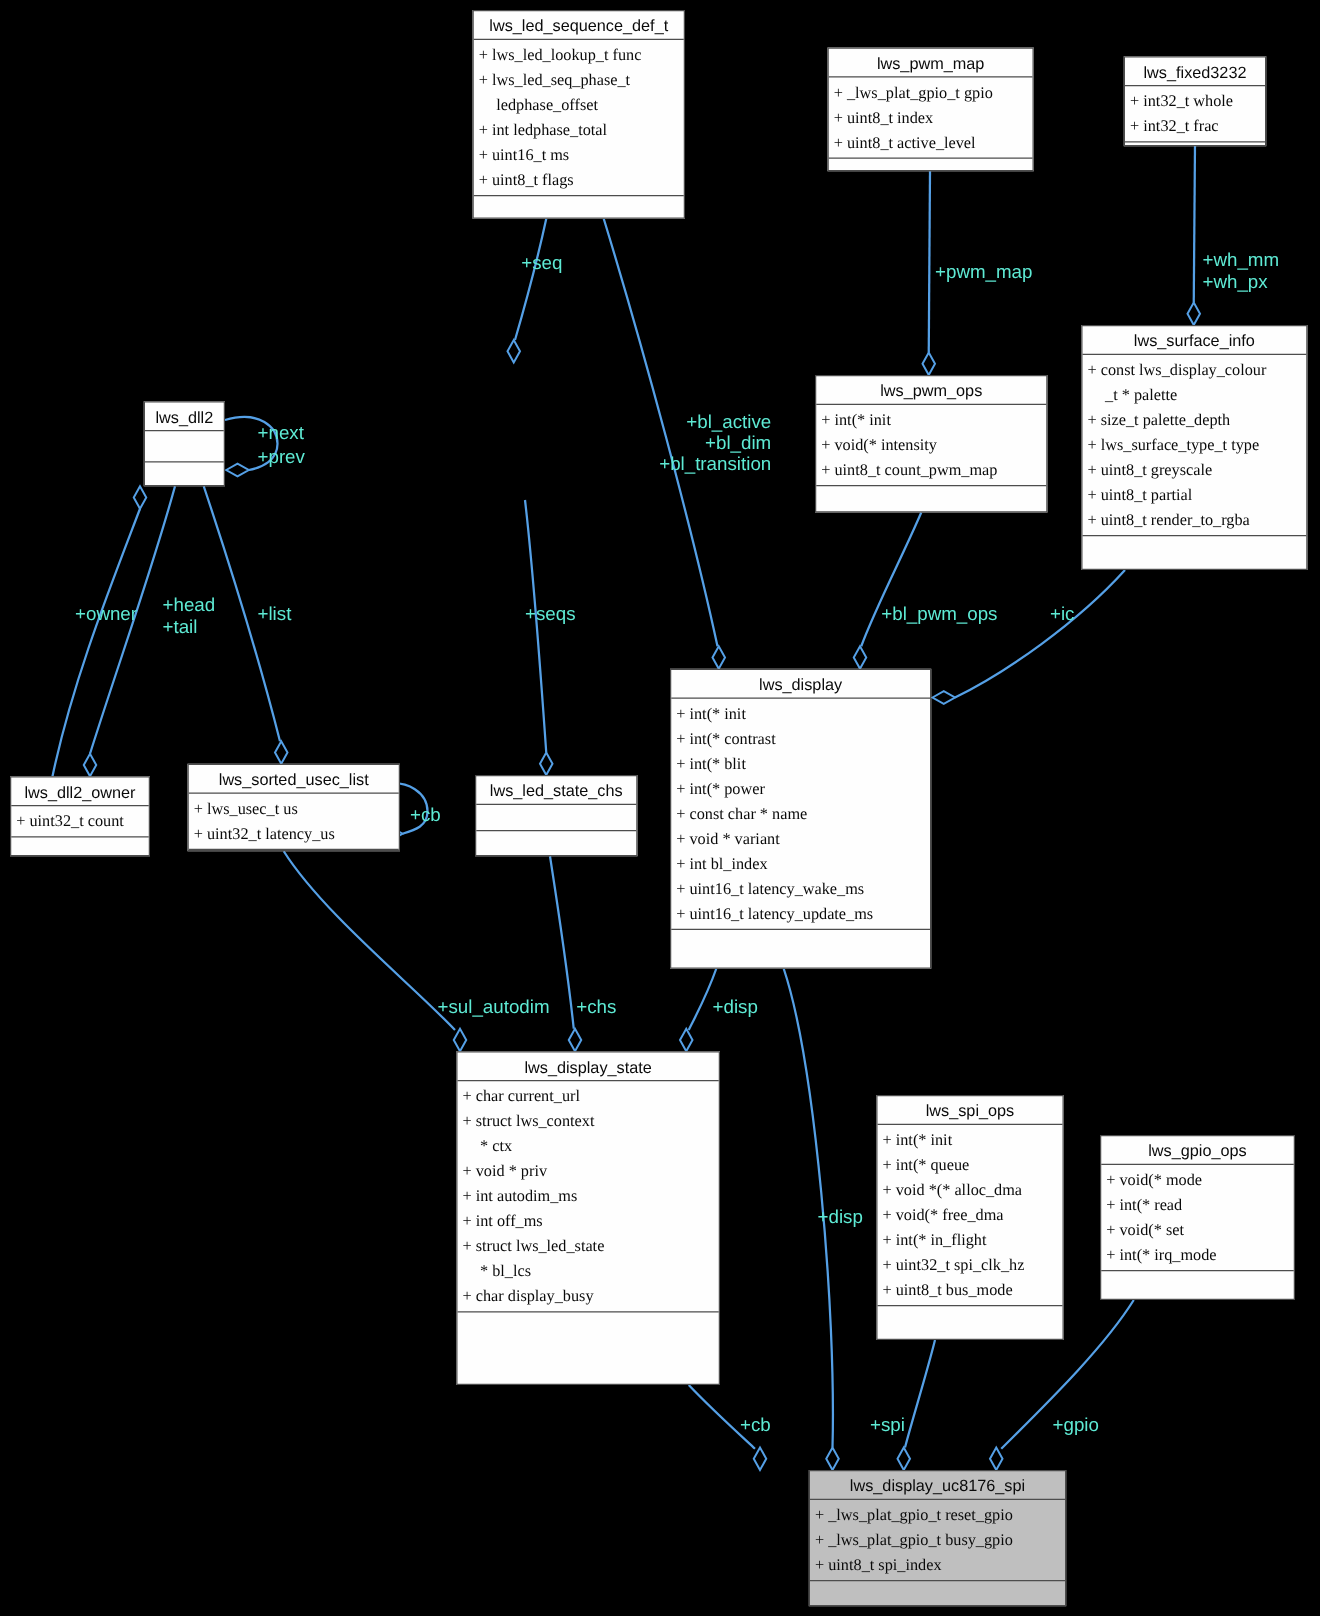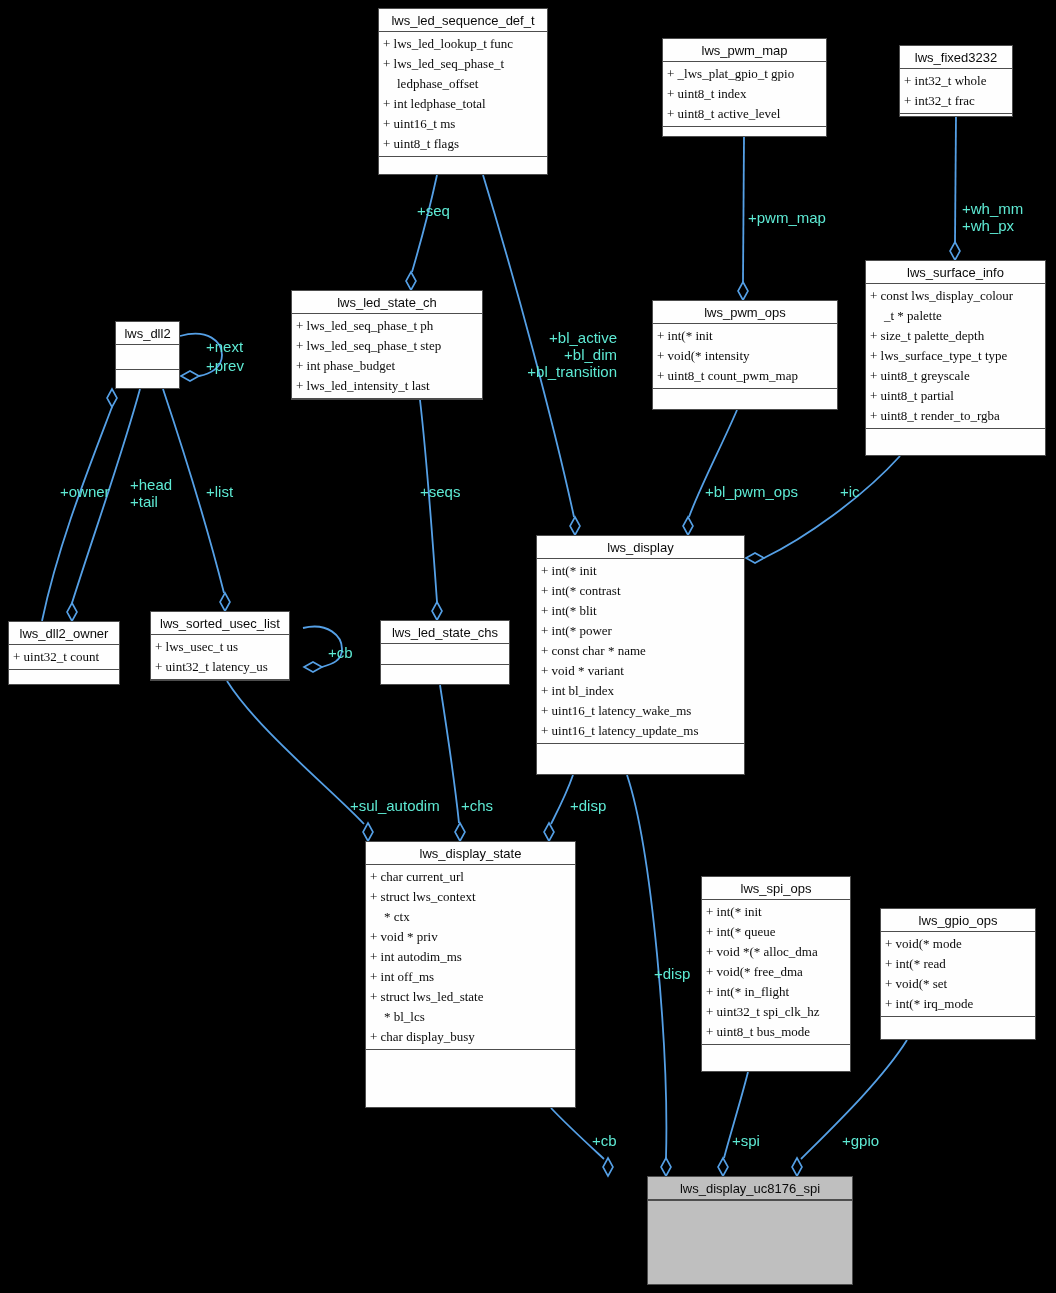--- a/index.html
+++ b/index.html
@@ -93,30 +93,20 @@
 
   <div class="node" style="left:899px;top:45px;width:114px;height:72px">
     <div class="ntitle">lws_fixed3232</div>
     <div class="members">
         <div class="member">+ int32_t whole</div>
         <div class="member">+ int32_t frac</div>
       </div>
     <div class="nfooter"></div>
   </div>
 
-  <div class="node" style="left:291px;top:290px;width:192px;height:110px">
-    <div class="ntitle">lws_led_state_ch</div>
-    <div class="members">
-        <div class="member">+ lws_led_seq_phase_t ph</div>
-        <div class="member">+ lws_led_seq_phase_t step</div>
-        <div class="member">+ int phase_budget</div>
-        <div class="member">+ lws_led_intensity_t last</div>
-      </div>
-    <div class="nfooter"></div>
-  </div>
 
   <div class="node" style="left:115px;top:321px;width:65px;height:68px">
     <div class="ntitle">lws_dll2</div>
     <div class="members mid20"></div>
     <div class="nfooter"></div>
   </div>
 
   <div class="node" style="left:652px;top:300px;width:186px;height:110px">
     <div class="ntitle">lws_pwm_ops</div>
     <div class="members">
@@ -158,21 +148,21 @@
   </div>
 
   <div class="node" style="left:8px;top:621px;width:112px;height:64px">
     <div class="ntitle">lws_dll2_owner</div>
     <div class="members">
         <div class="member">+ uint32_t count</div>
       </div>
     <div class="nfooter"></div>
   </div>
 
-  <div class="node" style="left:150px;top:611px;width:140px;height:70px">
+  <div class="node" style="left:150px;top:611px;width:170px;height:70px">
     <div class="ntitle">lws_sorted_usec_list</div>
     <div class="members">
         <div class="member">+ lws_usec_t us</div>
         <div class="member">+ uint32_t latency_us</div>
       </div>
     <div class="nfooter"></div>
   </div>
 
   <div class="node" style="left:380px;top:620px;width:130px;height:65px">
     <div class="ntitle">lws_led_state_chs</div>
@@ -216,20 +206,25 @@
         <div class="member">+ void(* mode</div>
         <div class="member">+ int(* read</div>
         <div class="member">+ void(* set</div>
         <div class="member">+ int(* irq_mode</div>
       </div>
     <div class="nfooter"></div>
   </div>
 
   <div class="node current" style="left:602px;top:1176px;width:206px;height:109px">
     <div class="ntitle">lws_display_uc8176_spi</div>
+    <div class="members">
+        <div class="member">+ _lws_plat_gpio_t reset_gpio</div>
+        <div class="member">+ _lws_plat_gpio_t busy_gpio</div>
+        <div class="member">+ uint8_t spi_index</div>
+      </div>
     <div class="nfooter"></div>
   </div>
 
   <span class="edge-label" style="left:417px;top:202px">+seq</span>
   <span class="edge-label" style="left:509px;top:329px;width:108px;text-align:right">+bl_active
 +bl_dim
 +bl_transition</span>
   <span class="edge-label" style="left:748px;top:209px">+pwm_map</span>
   <span class="edge-label" style="left:962px;top:200px">+wh_mm
 +wh_px</span>
@@ -241,16 +236,16 @@
   <span class="edge-label" style="left:206px;top:483px">+list</span>
   <span class="edge-label" style="left:328px;top:644px">+cb</span>
   <span class="edge-label" style="left:420px;top:483px">+seqs</span>
   <span class="edge-label" style="left:705px;top:483px">+bl_pwm_ops</span>
   <span class="edge-label" style="left:840px;top:483px">+ic</span>
   <span class="edge-label" style="left:570px;top:797px">+disp</span>
   <span class="edge-label" style="left:350px;top:797px">+sul_autodim</span>
   <span class="edge-label" style="left:461px;top:797px">+chs</span>
   <span class="edge-label" style="left:654px;top:965px">+disp</span>
   <span class="edge-label" style="left:592px;top:1132px">+cb</span>
-  <span class="edge-label" style="left:732px;top:1132px">+spi</span>
+  <span class="edge-label" style="left:696px;top:1132px">+spi</span>
   <span class="edge-label" style="left:842px;top:1132px">+gpio</span>
 
 </div>
 
 </body></html>

